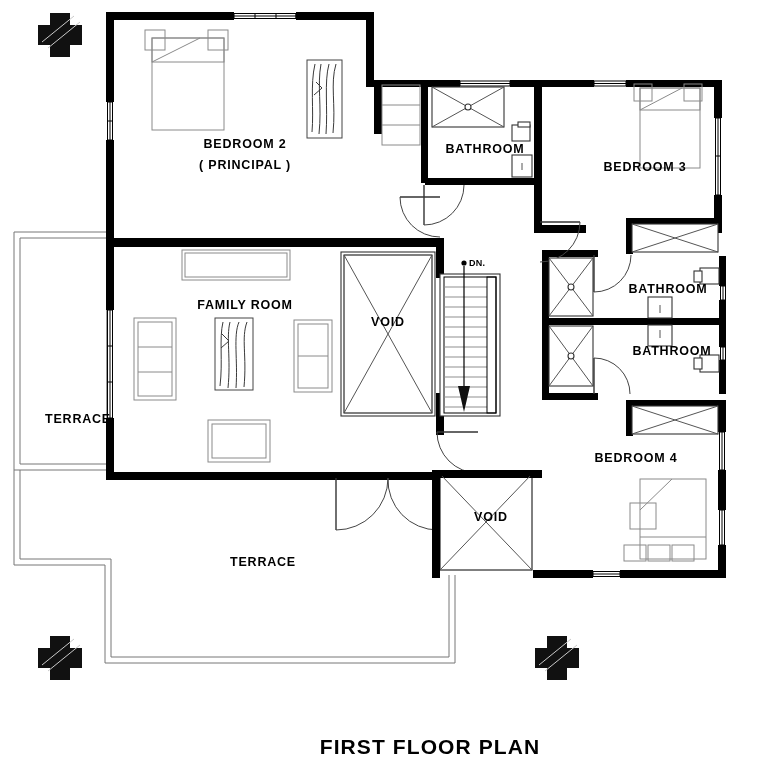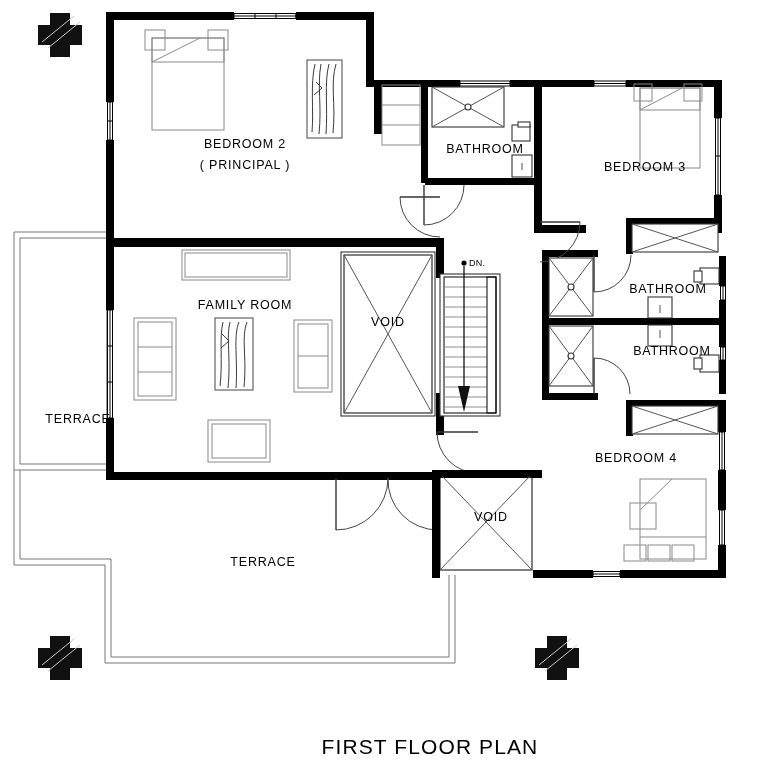--- a/index.html
+++ b/index.html
@@ -12,20 +12,21 @@
     width: 770px;
     height: 772px;
     font-family: "Liberation Sans", sans-serif;
     overflow: hidden;
   }
   #plan-root {
     position: relative;
     width: 770px;
     height: 772px;
     background: #ffffff;
+    font-weight: bold;
   }
   svg#floorplan {
     display: block;
     width: 770px;
     height: 772px;
   }
   .wall-thick {
     fill: #000000;
     stroke: none;
   }

